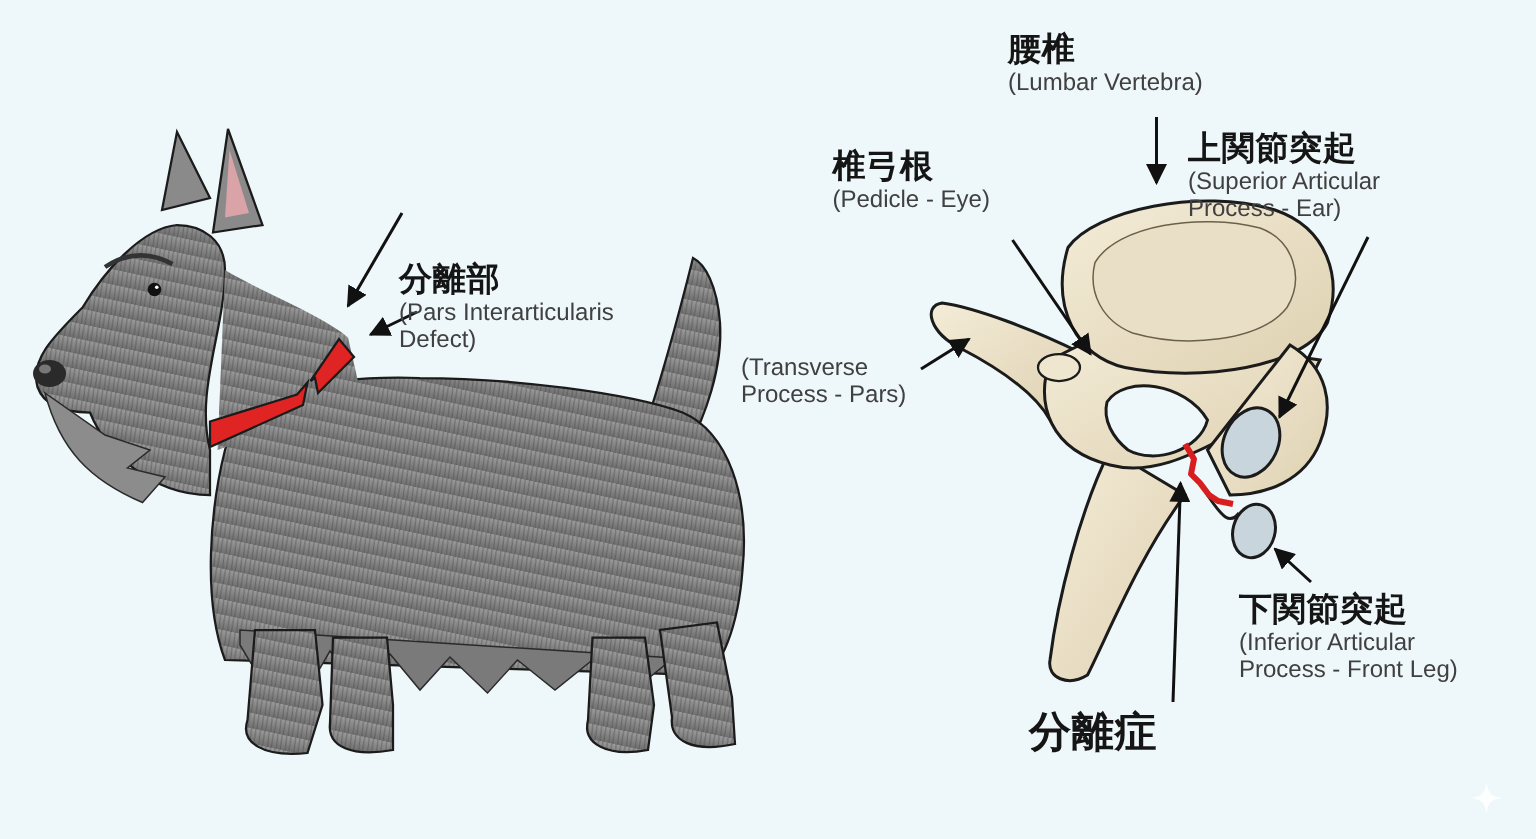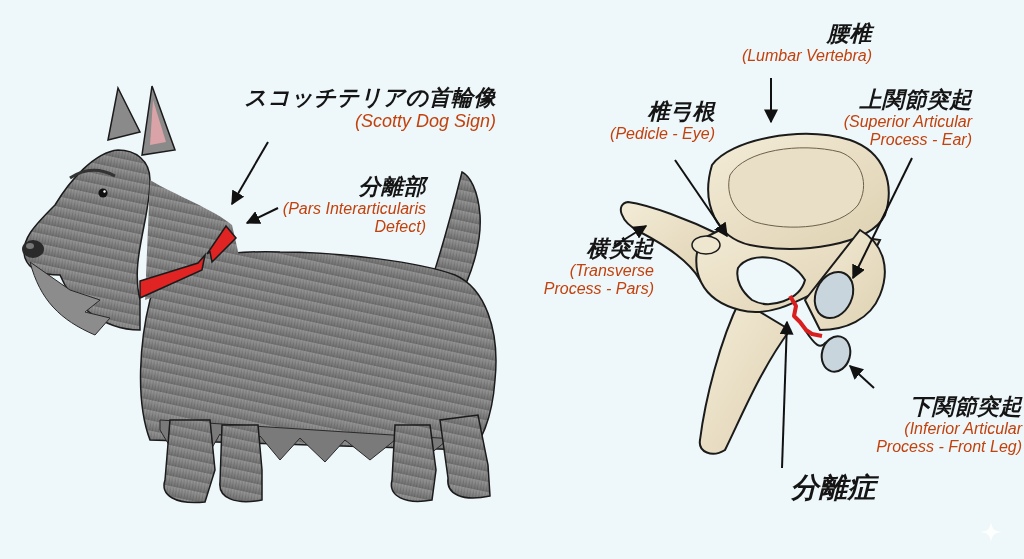--- a/index.html
+++ b/index.html
@@ -6,28 +6,28 @@
   body {
     width: 1024px; height: 559px; overflow: hidden;
     background: #eef7f9;
     font-family: "DejaVu Sans", "Liberation Sans", sans-serif;
     color: #1a1a1a;
     position: relative;
   }
   .stage { position: absolute; left: 0; top: 0; width: 1024px; height: 559px; }
   svg.art { position: absolute; left: 0; top: 0; }
   .label {
-    position: absolute; text-align: right; line-height: 1.12; font-style: italic;
+    position: absolute; text-align: left; line-height: 1.12;
   }
   .label .jp {
     display: block; font-weight: bold; font-size: 22px; color: #151515;
     letter-spacing: 0.5px;
   }
   .label .en {
-    display: block; font-size: 16px; color: #c2410c;
+    display: block; font-size: 16px; color: #404040;
     font-family: "Liberation Sans", "DejaVu Sans", sans-serif;
   }
   .label.big .en { font-size: 21px; }
   .label.big .jp { font-size: 28px; }
   .sparkle { position: absolute; right: 22px; bottom: 16px; width: 22px; height: 22px; }
 </style>
 </head>
 <body>
 
 <div class="stage">
@@ -116,24 +116,20 @@
     </g>
 
     <line x1="771" y1="78" x2="771" y2="122" stroke="#111" stroke-width="2" marker-end="url(#ah)"></line>
     <line x1="675" y1="160" x2="727" y2="236" stroke="#111" stroke-width="2" marker-end="url(#ah)"></line>
     <line x1="912" y1="158" x2="853" y2="278" stroke="#111" stroke-width="2" marker-end="url(#ah)"></line>
     <line x1="614" y1="246" x2="646" y2="226" stroke="#111" stroke-width="2" marker-end="url(#ah)"></line>
     <line x1="874" y1="388" x2="850" y2="366" stroke="#111" stroke-width="2" marker-end="url(#ah)"></line>
     <line x1="782" y1="468" x2="787" y2="322" stroke="#111" stroke-width="2" marker-end="url(#ah)"></line>
   </svg>
 
-  <div class="label" style="left:206px; top:86px; width:290px;">
-    <span class="jp">スコッチテリアの首輪像</span>
-    <span class="en" style="font-size:18px;">(Scotty Dog Sign)</span>
-  </div>
 
   <div class="label" style="left:266px; top:175px; width:160px;">
     <span class="jp">分離部</span>
     <span class="en">(Pars Interarticularis</span>
     <span class="en">Defect)</span>
   </div>
 
   <div class="label" style="left:672px; top:22px; width:200px;">
     <span class="jp">腰椎</span>
     <span class="en">(Lumbar Vertebra)</span>
@@ -144,21 +140,20 @@
     <span class="en">(Pedicle - Eye)</span>
   </div>
 
   <div class="label" style="left:792px; top:88px; width:180px;">
     <span class="jp">上関節突起</span>
     <span class="en">(Superior Articular</span>
     <span class="en">Process - Ear)</span>
   </div>
 
   <div class="label" style="left:494px; top:237px; width:160px;">
-    <span class="jp">横突起</span>
     <span class="en">(Transverse</span>
     <span class="en">Process - Pars)</span>
   </div>
 
   <div class="label" style="left:826px; top:395px; width:196px;">
     <span class="jp">下関節突起</span>
     <span class="en">(Inferior Articular</span>
     <span class="en">Process - Front Leg)</span>
   </div>
 

